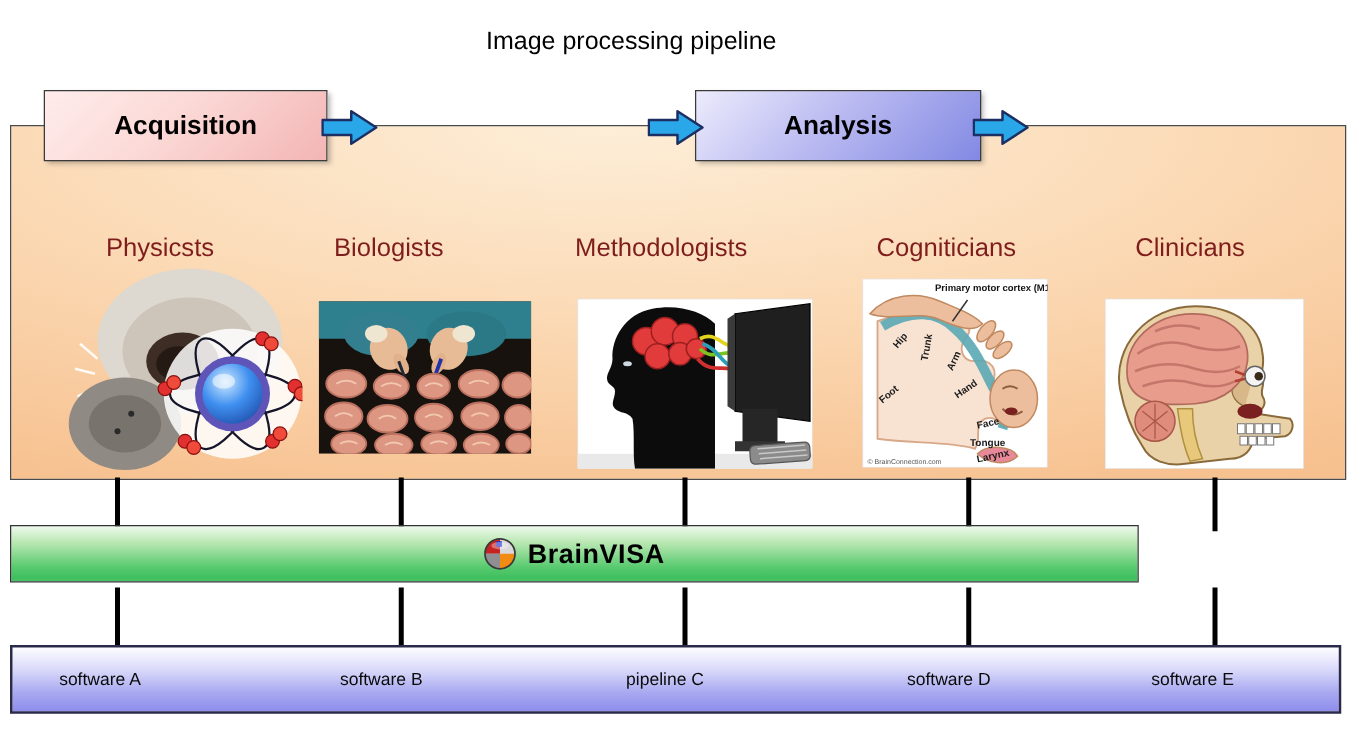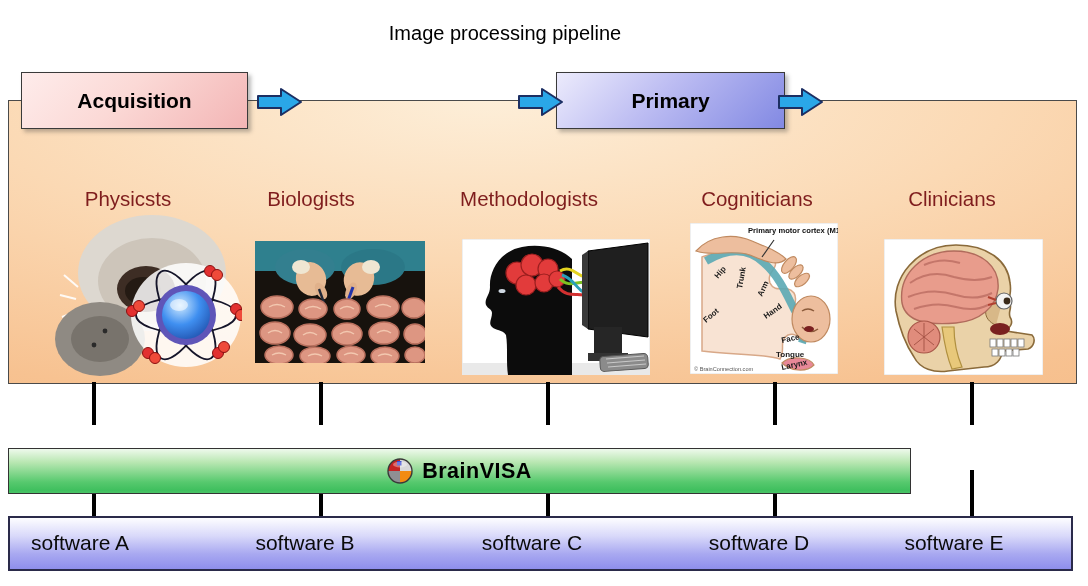--- a/index.html
+++ b/index.html
@@ -7,21 +7,21 @@
   .canvas { position:relative; width:1088px; height:586px; background:#ffffff; overflow:hidden;margin-top:12px; }
 
   .title { position:absolute; left:505px; top:10px; transform:translateX(-50%);
            font-size:20px; color:#000; white-space:nowrap; }
 
   
   .stage { position:absolute; top:60px; height:57px; border:1.6px solid #3a3a3a;
            display:flex; align-items:center; justify-content:center;
            font-weight:bold; font-size:21px; color:#000; z-index:3;
            box-shadow:2.5px 2.5px 4px rgba(60,60,60,0.35); }
-  .s1 { left:21px;  width:227px; background:linear-gradient(135deg,#feeceb 0%,#fbd9d6 45%,#f3b5b5 100%); }
+  .s1 { left:35px;  width:227px; background:linear-gradient(135deg,#feeceb 0%,#fbd9d6 45%,#f3b5b5 100%); }
   .s2 { left:294px; width:231px; background:linear-gradient(135deg,#dcfcff 0%,#8ff2fa 40%,#12dff2 100%); }
   .s3 { left:556px; width:229px; background:linear-gradient(135deg,#ecebfc 0%,#bcbcf2 45%,#8289e3 100%); }
   .s4 { left:810px; width:230px; background:linear-gradient(135deg,#fbfce2 0%,#ecf0a0 45%,#d5dd3a 100%); }
 
   .flow-arrow { position:absolute; top:75px; width:46px; height:30px; z-index:4; }
   .a1 { left:257px; } .a2 { left:518px; } .a3 { left:778px; }
 
   
   .panel { position:absolute; left:8px; top:88px; width:1069px; height:284px;
            border:1.5px solid #4a4a4a; z-index:1;
@@ -36,51 +36,51 @@
   .fig-bio   { left:255px; top:229px; }
   .fig-meth  { left:462px; top:227px; }
   .fig-cogn  { left:690px; top:211px; }
   .fig-clin  { left:884px; top:227px; }
 
   .tick { position:absolute; width:4px; background:#000; z-index:2; }
   .trow1 { top:370px; height:43px; }
   .trow2 { top:458px; height:47px; }
   .tx1 { left:92px; } .tx2 { left:319px; } .tx3 { left:546px; } .tx4 { left:773px; } .tx5 { left:970px; }
 
-  .brainvisa-bar { position:absolute; left:8px; top:436px; width:903px; height:46px;
+  .brainvisa-bar { position:absolute; left:8px; top:408px; width:903px; height:46px;
                    border:1.5px solid #333; z-index:3;
                    background:linear-gradient(#eef9ec 0%, #b9e7b2 30%, #57c96e 75%, #3fbf5e 94%, #49c467 100%);
                    display:flex; align-items:center; justify-content:center; gap:9px; }
   .brainvisa-bar .name { font-weight:bold; font-size:21.5px; color:#000; letter-spacing:0.5px; }
 
   .software-bar { position:absolute; left:8px; top:504px; width:1065px; height:55px;
                   border:2px solid #2a2a4a; z-index:3;
                   background:linear-gradient(#fdfdff 0%, #d9d9fa 35%, #a9a9f1 70%, #8e8eec 100%); }
   .sw { position:absolute; top:50%; transform:translate(-50%,-54%);
-        font-size:21px; color:#0a0a0a; white-space:nowrap; }
+        font-size:14px; color:#0a0a0a; white-space:nowrap; }
   .w1 { left:70px; } .w2 { left:295px; } .w3 { left:522px; } .w4 { left:749px; } .w5 { left:944px; }
 </style>
 </head>
 <body>
 
 <div class="canvas">
 
   <div class="title">Image processing pipeline</div>
 
   <div class="stage s1">
     <span>Acquisition</span>
   </div>
   <svg class="flow-arrow a1" viewBox="0 0 46 30">
     <polygon points="1,9 24,9 24,2 44,15 24,28 24,21 1,21" fill="#2aa7e8" stroke="#1c2f63" stroke-width="2" stroke-linejoin="round"></polygon>
   </svg>
   <svg class="flow-arrow a2" viewBox="0 0 46 30">
     <polygon points="1,9 24,9 24,2 44,15 24,28 24,21 1,21" fill="#2aa7e8" stroke="#1c2f63" stroke-width="2" stroke-linejoin="round"></polygon>
   </svg>
   <div class="stage s3">
-    <span>Primary</span>
+    <span>Analysis</span>
   </div>
   <svg class="flow-arrow a3" viewBox="0 0 46 30">
     <polygon points="1,9 24,9 24,2 44,15 24,28 24,21 1,21" fill="#2aa7e8" stroke="#1c2f63" stroke-width="2" stroke-linejoin="round"></polygon>
   </svg>
 
   <div class="panel"></div>
 
   <div class="prof-label p1">Physicsts</div>
   <div class="prof-label p2">Biologists</div>
   <div class="prof-label p3">Methodologists</div>
@@ -314,18 +314,18 @@
 
   <div class="tick trow2 tx1"></div>
   <div class="tick trow2 tx2"></div>
   <div class="tick trow2 tx3"></div>
   <div class="tick trow2 tx4"></div>
   <div class="tick trow2 tx5"></div>
 
   <div class="software-bar">
     <span class="sw w1">software A</span>
     <span class="sw w2">software B</span>
-    <span class="sw w3">software C</span>
+    <span class="sw w3">pipeline C</span>
     <span class="sw w4">software D</span>
     <span class="sw w5">software E</span>
   </div>
 
 </div>
 
 </body></html>

